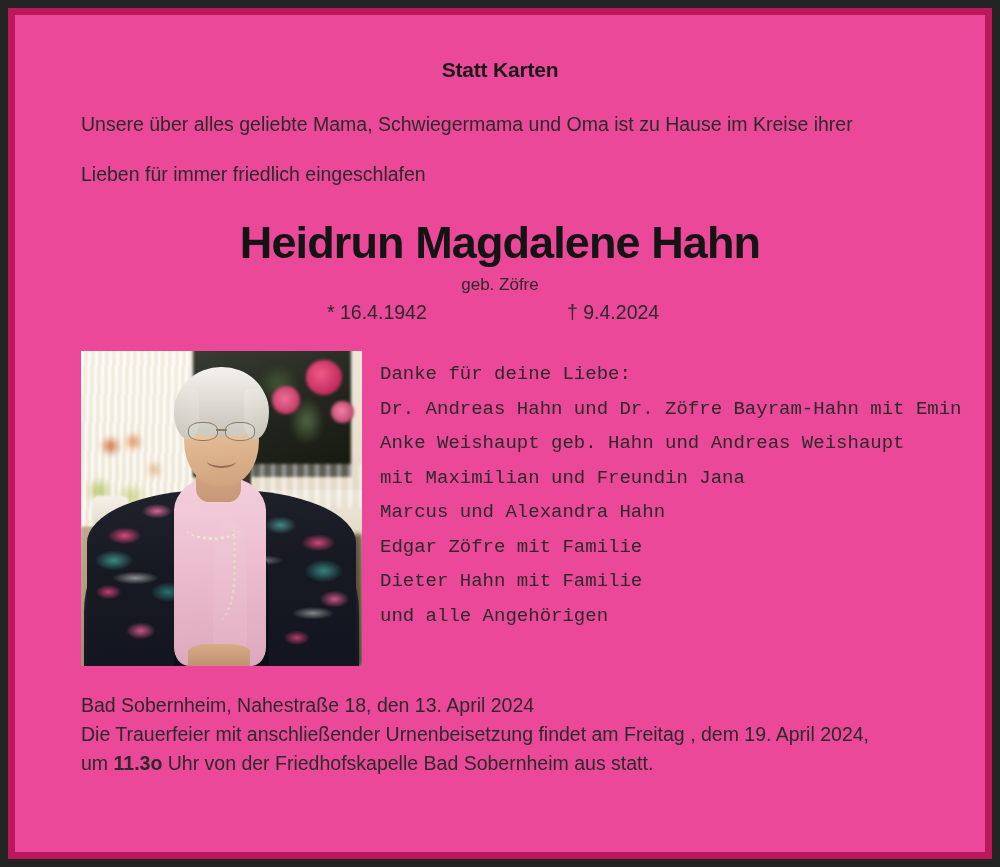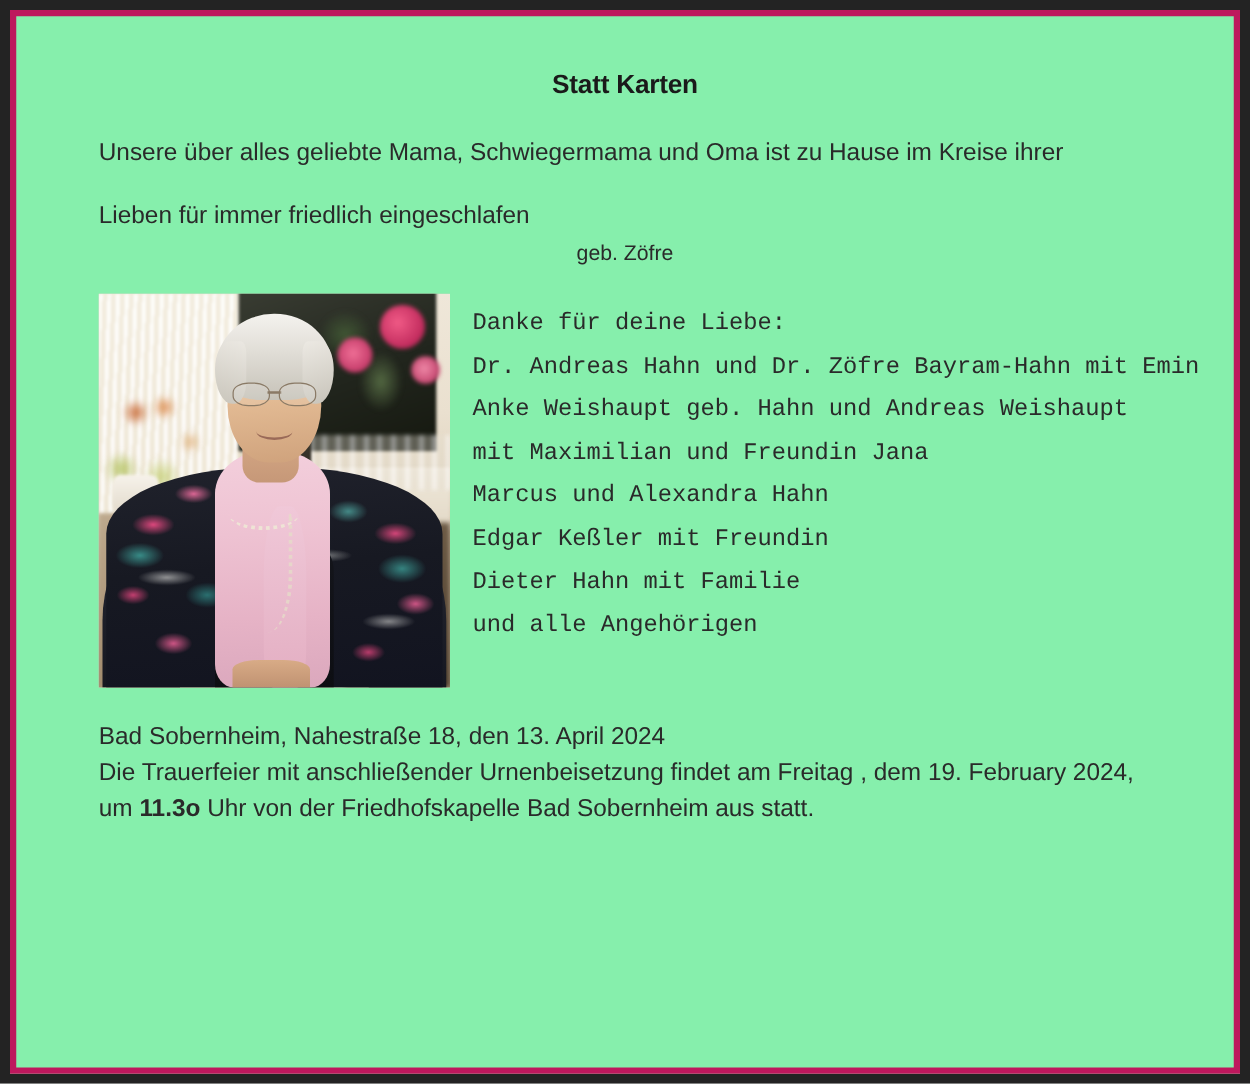--- a/index.html
+++ b/index.html
@@ -23,22 +23,22 @@
     height: 867px;
     background: #ffffff;
     border: 8px solid #232323;
     padding: 0;
   }
   .notice-inner {
     position: relative;
     box-sizing: border-box;
     width: 100%;
     height: 100%;
-    background: #86efac;
-    border: 5px solid #be185d;
+    background: #ec4899;
+    border: 7px solid #be185d;
     overflow: hidden;
   }
 
   
   .statt-karten {
     text-align: center;
     font-weight: bold;
     font-size: 21px;
     letter-spacing: -0.2px;
     margin-top: 43px;
@@ -394,23 +394,28 @@
   <div class="notice-inner">
 
     <div class="statt-karten">Statt Karten</div>
 
 
     <div class="intro">
       <div>Unsere über alles geliebte Mama, Schwiegermama und Oma ist zu Hause im Kreise ihrer</div>
       <div>Lieben für immer friedlich eingeschlafen</div>
     </div>
 
+    <div class="name">Heidrun Magdalene Hahn</div>
 
     <div class="maiden">geb. Zöfre</div>
 
+    <div class="dates">
+      <span class="born">* 16.4.1942</span>
+      <span class="died">† 9.4.2024</span>
+    </div>
 
     <div class="middle">
 
       <div class="photo">
         <div class="photo-scene">
           <div class="bg-base"></div>
           <div class="bg-curtain"></div>
           <div class="bg-artframe"></div>
           <div class="bg-art-leaves"></div>
           <div class="bg-art-rose1"></div>
@@ -448,27 +453,27 @@
         </div>
         <div class="photo-soften"></div>
       </div>
 
       <div class="thanks">
         <div class="line">Danke für deine Liebe:</div>
         <div class="line">Dr. Andreas Hahn und Dr. Zöfre Bayram-Hahn mit Emin</div>
         <div class="line">Anke Weishaupt geb. Hahn und Andreas Weishaupt</div>
         <div class="line">mit Maximilian und Freundin Jana</div>
         <div class="line">Marcus und Alexandra Hahn</div>
-        <div class="line">Edgar Keßler mit Freundin</div>
+        <div class="line">Edgar Zöfre mit Familie</div>
         <div class="line">Dieter Hahn mit Familie</div>
         <div class="line">und alle Angehörigen</div>
       </div>
 
     </div>
 
     <div class="footer">
       <div>Bad Sobernheim, Nahestraße 18, den 13. April 2024</div>
-      <div>Die Trauerfeier mit anschließender Urnenbeisetzung findet am Freitag , dem 19. February 2024,</div>
+      <div>Die Trauerfeier mit anschließender Urnenbeisetzung findet am Freitag , dem 19. April 2024,</div>
       <div><span>um </span><b>11.3o</b><span> Uhr von der Friedhofskapelle Bad Sobernheim aus statt.</span></div>
     </div>
 
   </div>
 </div>
 
 </body></html>

